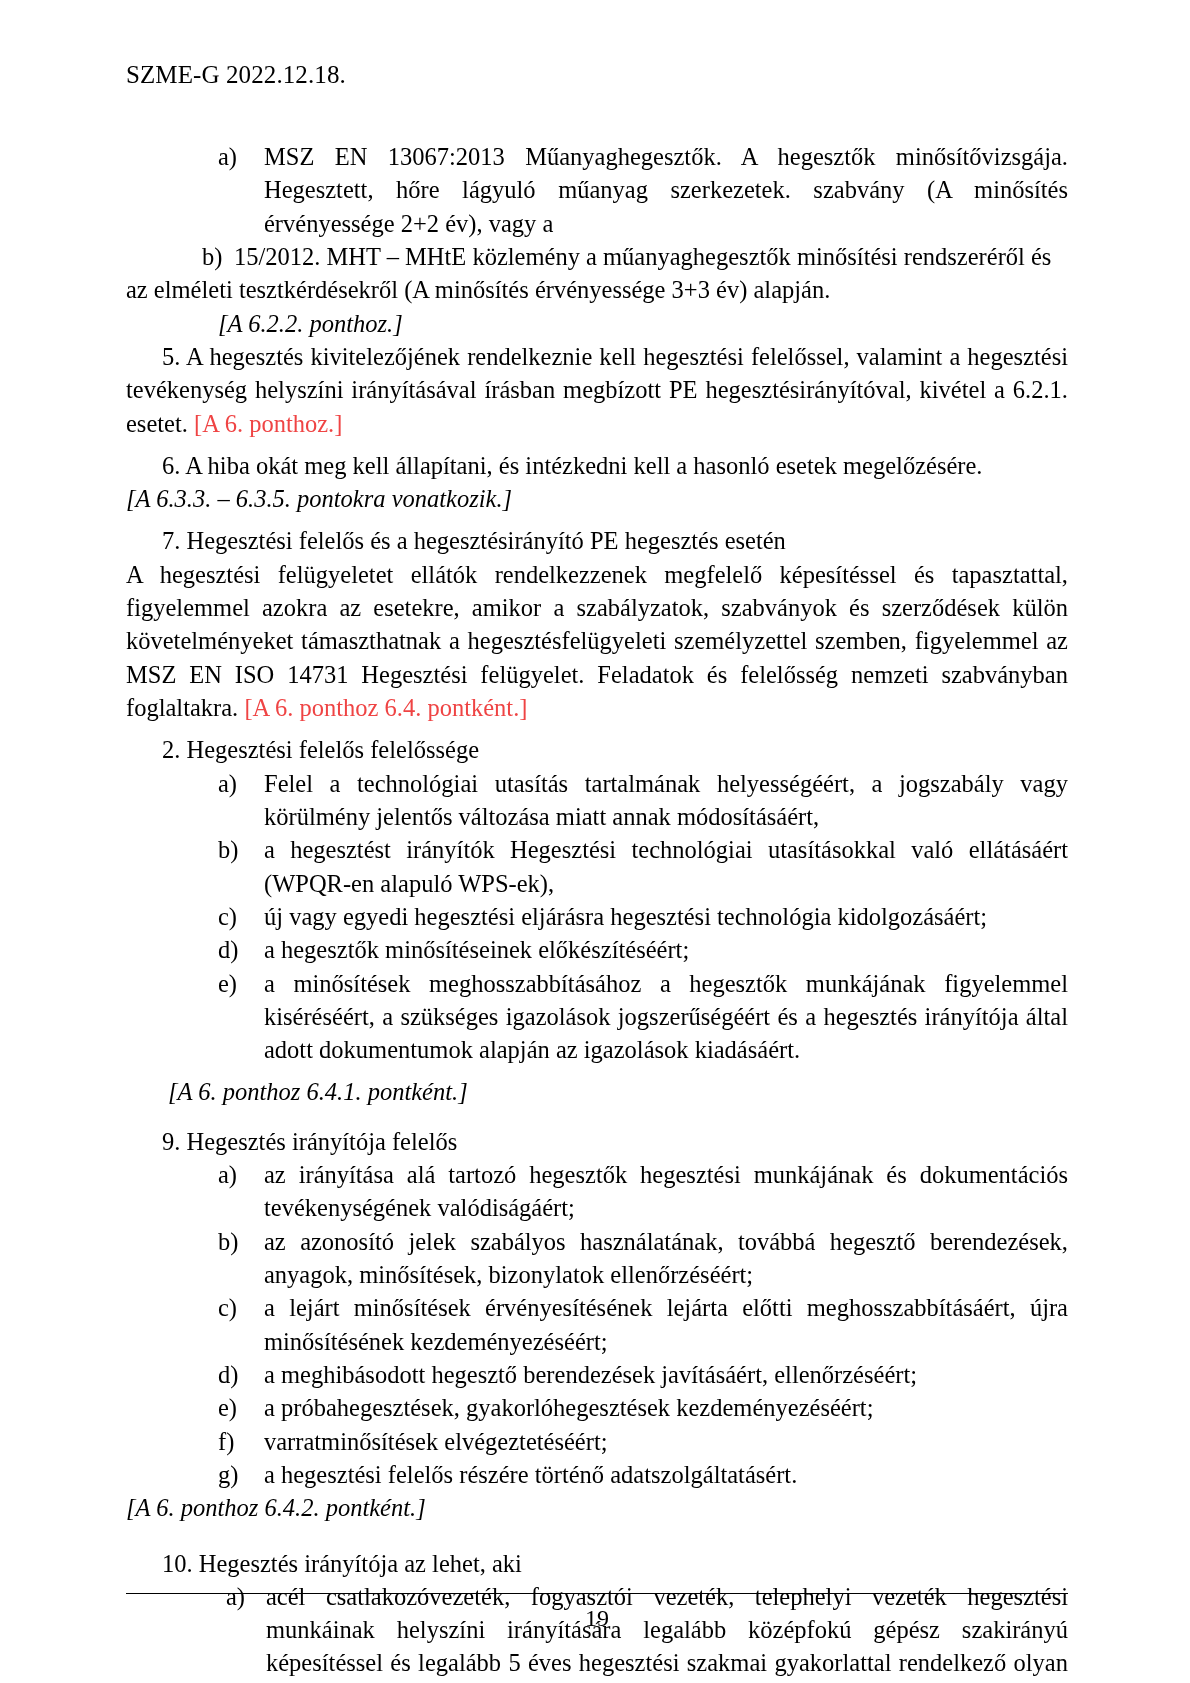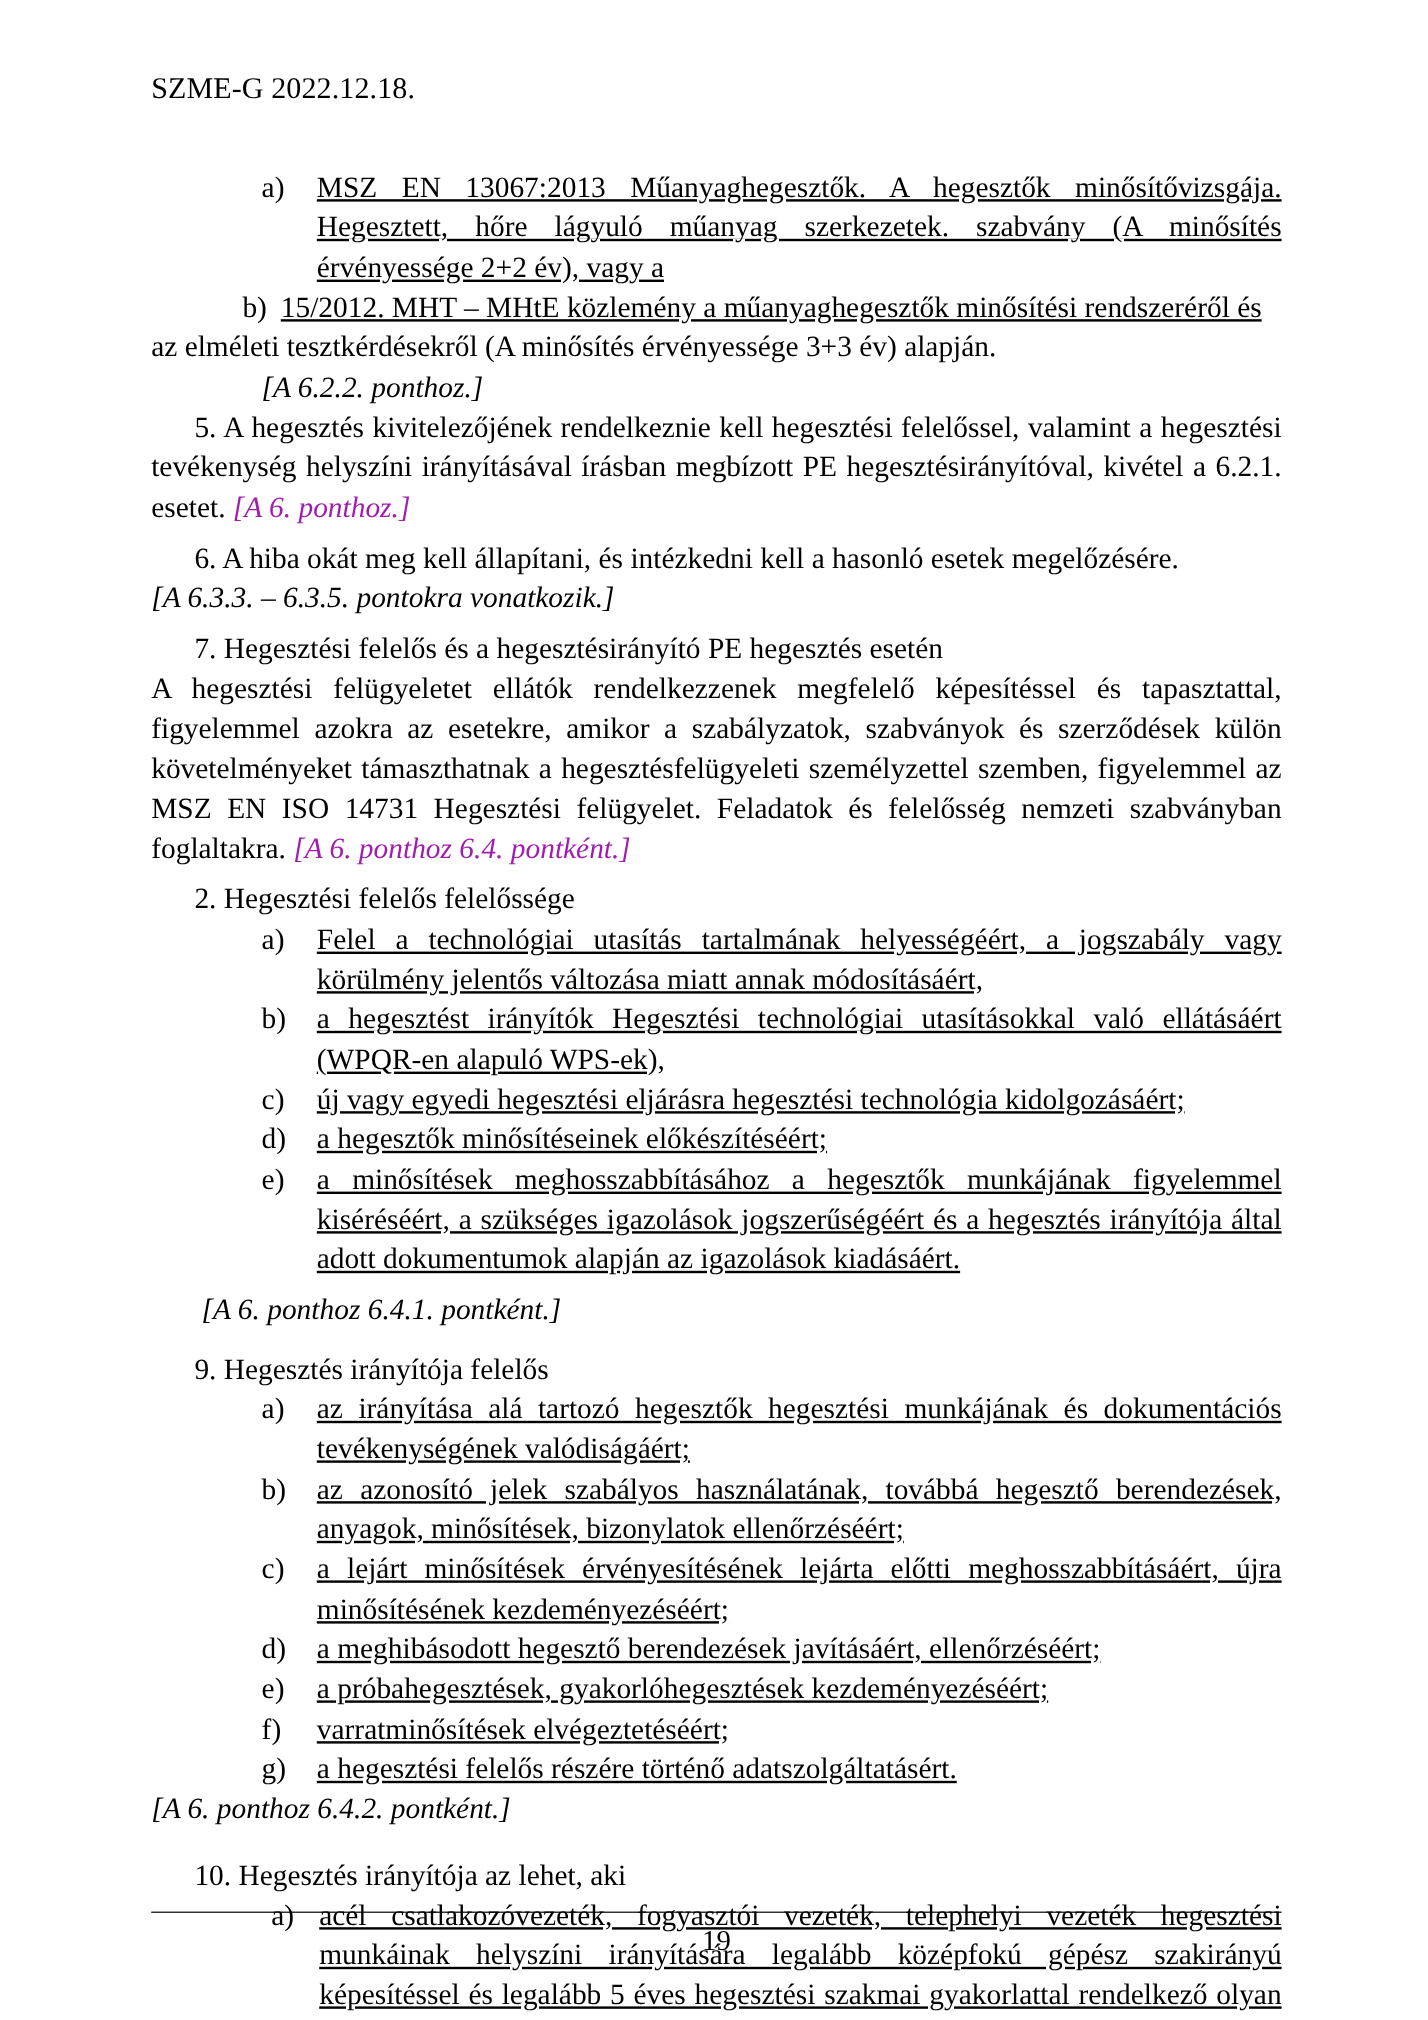--- a/index.html
+++ b/index.html
@@ -71,39 +71,37 @@
     font-size: 24.5px;
     line-height: 1.36;
   }
   .lettered > .mark {
     text-align: left;
     white-space: nowrap;
   }
   .lettered > .txt {
     text-align: justify;
     text-justify: inter-word;
-    text-decoration: underline;
   }
   .lettered.narrow-mark {
     grid-template-columns: 32px 1fr;
     padding-left: 76px;
   }
   .lettered.tight {
     grid-template-columns: 40px 1fr;
     padding-left: 100px;
   }
 
   
   .lettered > .txt.left {
     text-align: left;
   }
 
   .ref {
-    color: #a21caf;
-    font-style: italic;
+    color: #ef4444;
   }
   .ref-line {
     color: #000000;
     font-style: italic;
     font-size: 24.5px;
     line-height: 1.36;
     text-align: left;
   }
   .ref-indent-1 { padding-left: 92px; }
   .ref-indent-2 { padding-left: 0px; }

